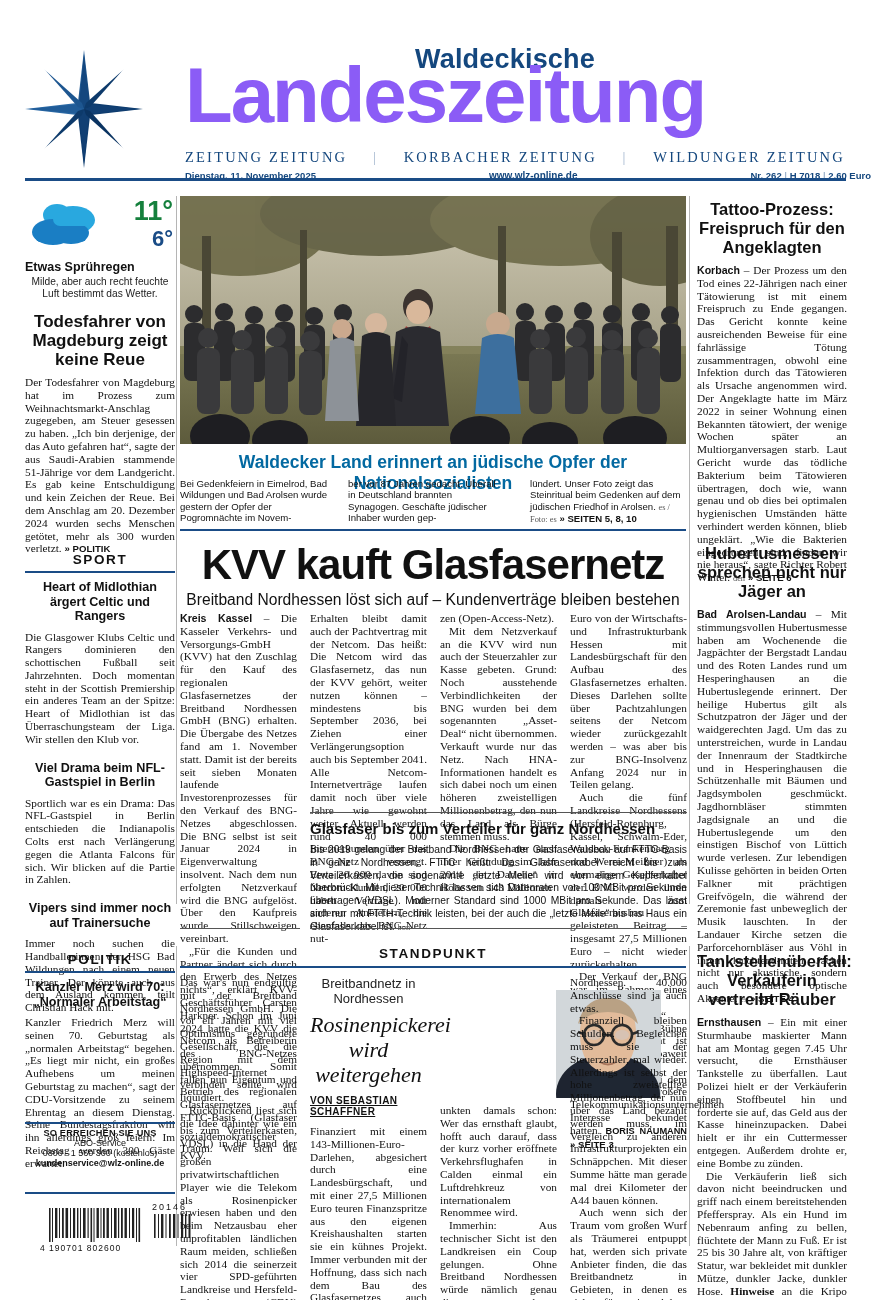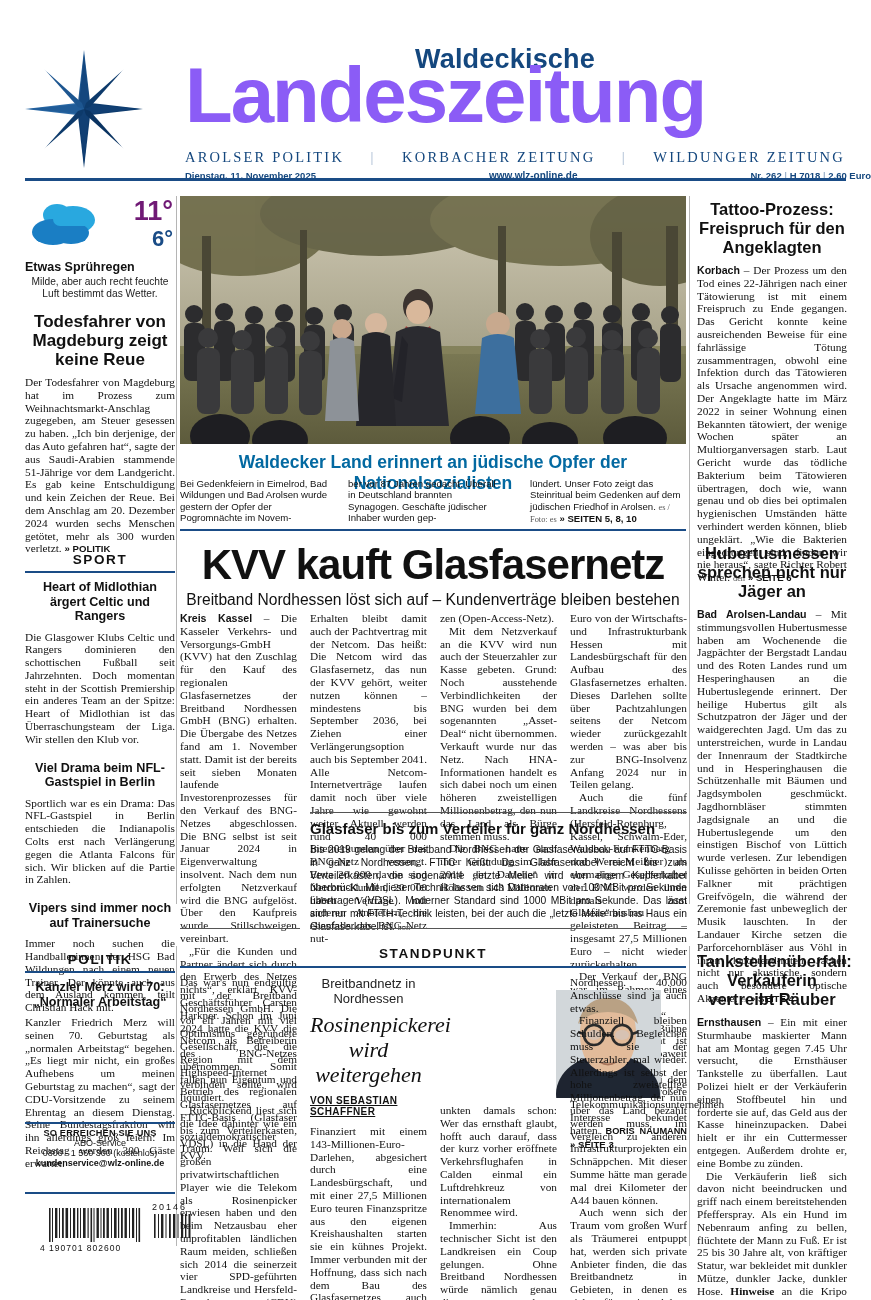--- a/index.html
+++ b/index.html
@@ -52,21 +52,21 @@
   p.body + p.body{text-indent:9px;}
   .sans-body{font-family:"Liberation Sans",sans-serif;font-size:10.6px;line-height:12.6px;
     text-align:justify;margin:0;}
   b.place{font-family:"Liberation Sans",sans-serif;font-weight:700;font-size:10.6px;}
   .ref{font-family:"Liberation Sans",sans-serif;font-weight:700;font-size:9.6px;white-space:nowrap;}
   .sig{font-family:"Liberation Serif",serif;font-size:8.4px;color:#555;}
 
   
   .wx{position:absolute;left:25px;top:196px;width:150px;height:98px;}
   .wx-temp-hi{position:absolute;right:2px;top:0px;font-family:"Liberation Sans",sans-serif;
-    font-weight:700;font-size:27px;color:#701a75;}
+    font-weight:700;font-size:27px;color:#15803d;}
   .wx-temp-lo{position:absolute;right:2px;top:30px;font-family:"Liberation Sans",sans-serif;
     font-weight:700;font-size:22px;color:#1a4c86;}
   .wx-title{position:absolute;left:0;top:64px;font-family:"Liberation Sans",sans-serif;
     font-weight:700;font-size:12.5px;}
   .wx-desc{position:absolute;left:0;top:80px;width:150px;font-family:"Liberation Sans",sans-serif;
     font-size:10.2px;line-height:11.6px;text-align:center;color:#222;}
 
   
   .photo{position:absolute;left:180px;top:196px;width:506px;height:248px;overflow:hidden;background:#6b6f63;}
   .photo svg{display:block;}
@@ -122,21 +122,21 @@
           <polygon points="21,21 57,53 59,59 53,57" fill="#1d5690"></polygon>
           <polygon points="97,21 61,53 59,59 65,57" fill="#0d3a6b"></polygon>
           <polygon points="21,97 57,65 59,59 53,61" fill="#0d3a6b"></polygon>
           <polygon points="97,97 61,65 59,59 65,61" fill="#0a3361"></polygon>
         </g>
       </svg>
     </div>
     <div class="mh-wald">Waldeckische</div>
     <div class="mh-main">Landeszeitung</div>
     <div class="mh-sub">
-      <span>AROLSER POLITIK</span>
+      <span>ZEITUNG ZEITUNG</span>
       <span class="sep">|</span>
       <span>KORBACHER ZEITUNG</span>
       <span class="sep">|</span>
       <span>WILDUNGER ZEITUNG</span>
     </div>
     <div class="mh-bar">
       <span>Dienstag, 11. November 2025</span>
       <span class="mid">www.wlz-online.de</span>
       <span>
         <span>Nr. 262</span>&nbsp;<span style="color:#9fb4cc">|</span>&nbsp;<span>H 7018</span>&nbsp;<span style="color:#9fb4cc">|</span>&nbsp;<span>2,60 Euro</span>

